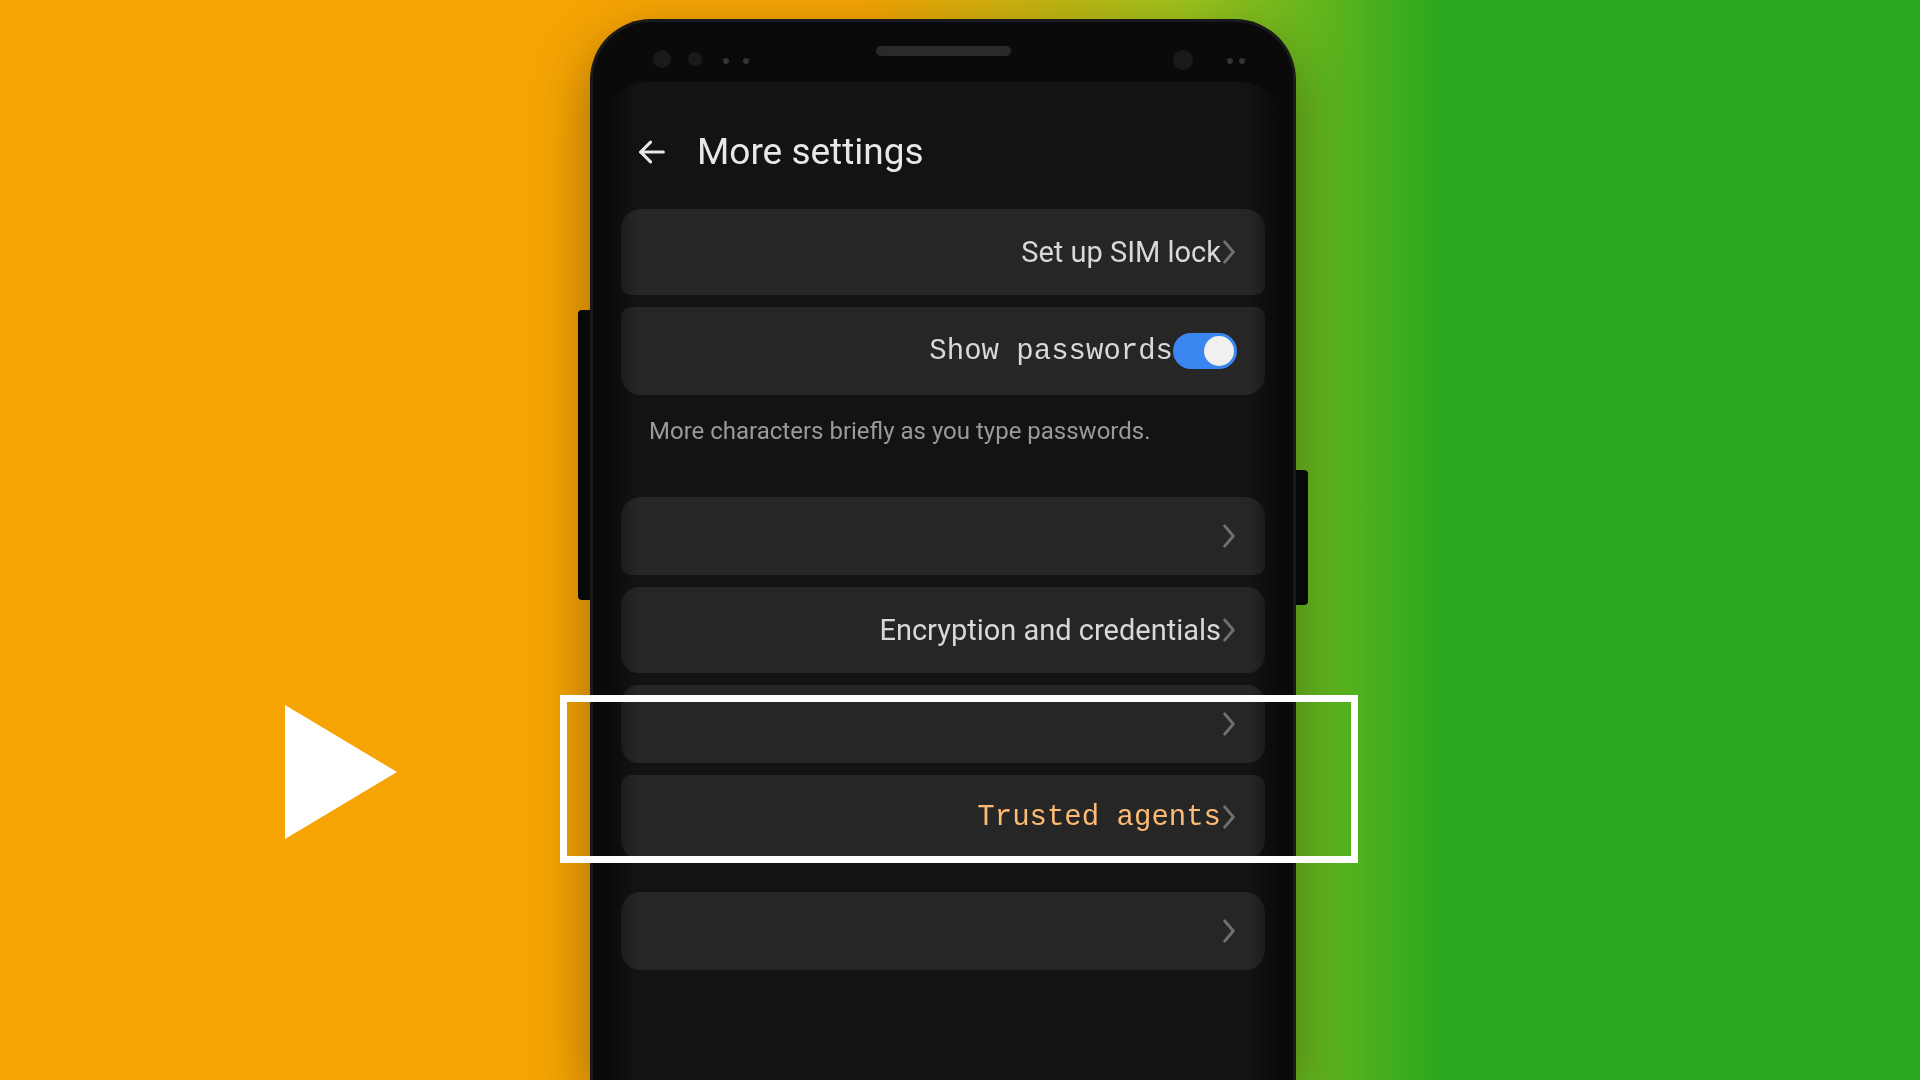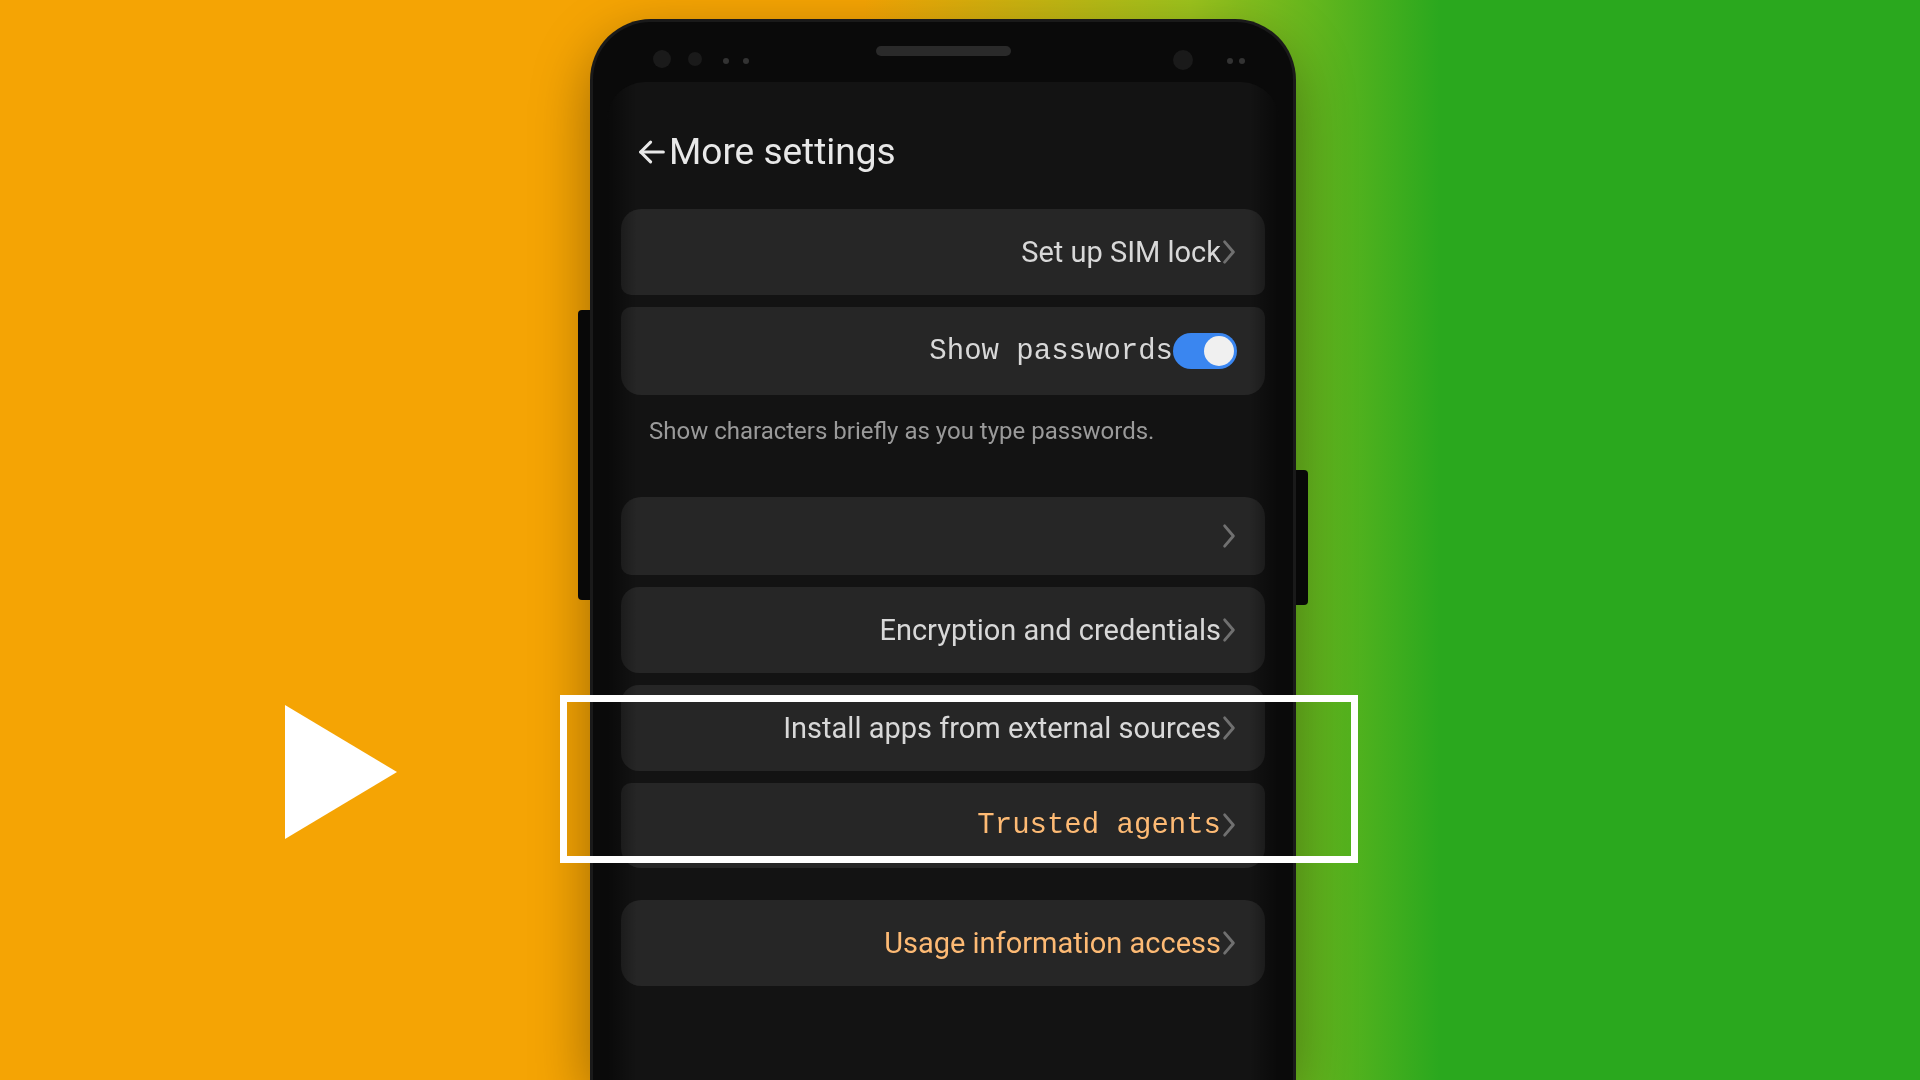--- a/index.html
+++ b/index.html
@@ -78,20 +78,21 @@
       top: 60px;
       bottom: 0;
       background: #131313;
       border-radius: 38px 38px 0 0;
       overflow: hidden;
     }
     .header {
       display: flex;
       align-items: center;
       padding: 48px 28px 36px 28px;
+      gap: 28px;
     }
     .back-icon {
       width: 34px;
       height: 34px;
       display: flex;
       align-items: center;
       justify-content: center;
       color: #e8e8e8;
     }
     .header-title {
@@ -230,52 +231,50 @@
           <svg class="chevron" width="16" height="26" viewBox="0 0 10 18" fill="none" stroke="currentColor" stroke-width="2" stroke-linecap="round" stroke-linejoin="round">
             <polyline points="2 2 8 9 2 16"></polyline>
           </svg>
         </div>
         <div class="setting-item last">
           <span class="setting-label">Show passwords</span>
           <div class="toggle">
             <div class="toggle-thumb"></div>
           </div>
         </div>
-        <div class="setting-description">Show characters briefly as you type passwords.</div>
+        <div class="setting-description">More characters briefly as you type passwords.</div>
       </div>
 
       <div class="setting-group">
         <div class="setting-item first">
           <svg class="chevron" width="16" height="26" viewBox="0 0 10 18" fill="none" stroke="currentColor" stroke-width="2" stroke-linecap="round" stroke-linejoin="round">
             <polyline points="2 2 8 9 2 16"></polyline>
           </svg>
         </div>
         <div class="setting-item mid">
           <span class="setting-label">Encryption and credentials</span>
           <svg class="chevron" width="16" height="26" viewBox="0 0 10 18" fill="none" stroke="currentColor" stroke-width="2" stroke-linecap="round" stroke-linejoin="round">
             <polyline points="2 2 8 9 2 16"></polyline>
           </svg>
         </div>
         <div class="setting-item mid">
-          <span class="setting-label">Install apps from external sources</span>
           <svg class="chevron" width="16" height="26" viewBox="0 0 10 18" fill="none" stroke="currentColor" stroke-width="2" stroke-linecap="round" stroke-linejoin="round">
             <polyline points="2 2 8 9 2 16"></polyline>
           </svg>
         </div>
         <div class="setting-item last">
           <span class="setting-label disabled">Trusted agents</span>
           <svg class="chevron" width="16" height="26" viewBox="0 0 10 18" fill="none" stroke="currentColor" stroke-width="2" stroke-linecap="round" stroke-linejoin="round">
             <polyline points="2 2 8 9 2 16"></polyline>
           </svg>
         </div>
       </div>
 
       <div class="setting-group">
         <div class="setting-item single">
-          <span class="setting-label disabled">Usage information access</span>
           <svg class="chevron" width="16" height="26" viewBox="0 0 10 18" fill="none" stroke="currentColor" stroke-width="2" stroke-linecap="round" stroke-linejoin="round">
             <polyline points="2 2 8 9 2 16"></polyline>
           </svg>
         </div>
       </div>
 
     </div>
     <div class="edge-shadow-left"></div>
     <div class="edge-shadow-right"></div>
   </div>

